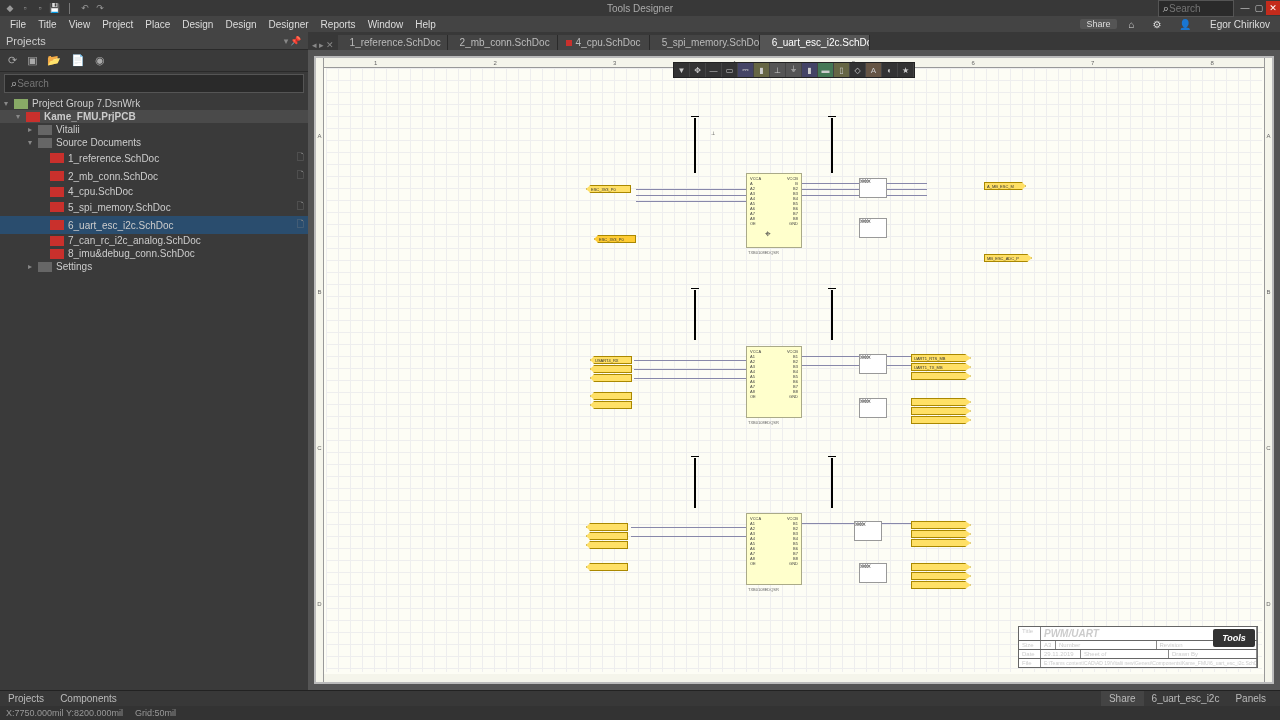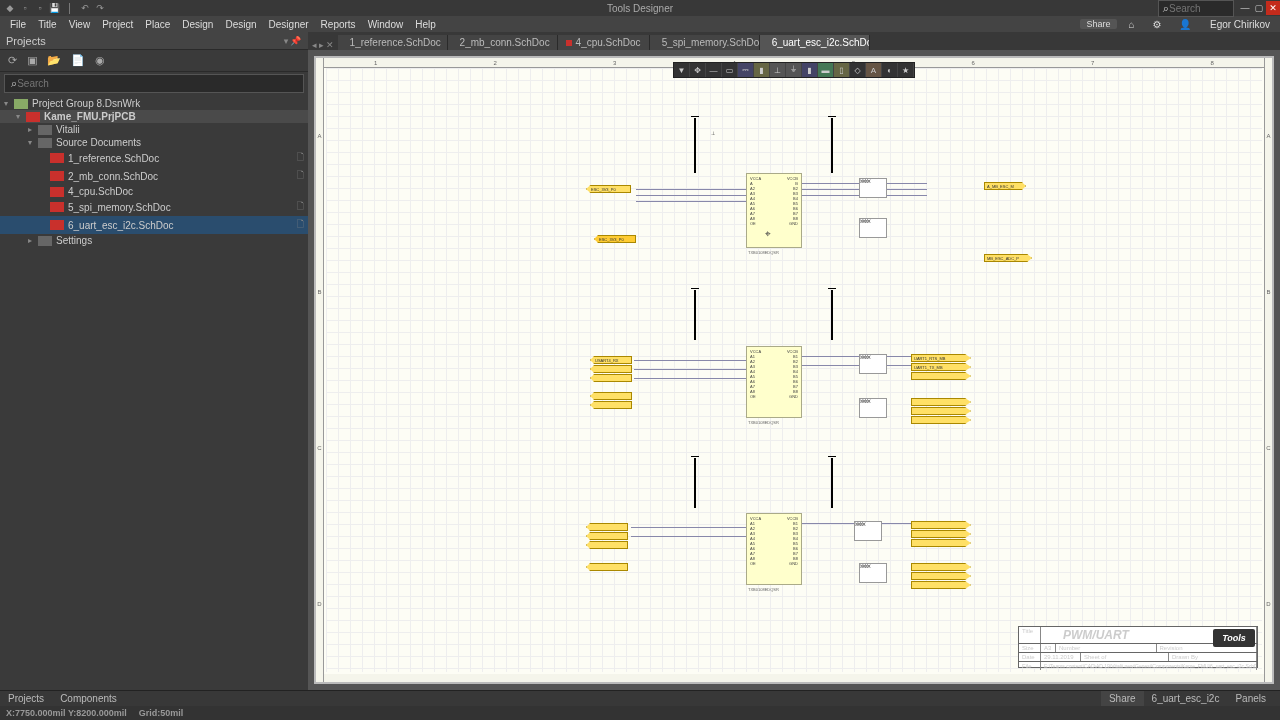--- a/index.html
+++ b/index.html
@@ -82,33 +82,33 @@
 .res-array { position: absolute; width: 28px; height: 20px; background: #fff; border: 1px solid #999; font-size: 3px; color:#666; overflow:hidden;}
 .res-array::before { content: "⩙⩙⩙⩙"; letter-spacing: -1px; display:block; font-size:6px; line-height:5px; color:#555; }
 .cap { position:absolute; width:10px; height:12px; font-size:5px; color:#333;}
 .cap::before { content:"⊥"; }
 .x-cursor { position: absolute; font-size: 10px; color: #444; }
 
 
 .titleblock { position: absolute; right: 14px; bottom: 14px; width: 240px; height: 42px; border: 1px solid #666; background: #fff; font-size: 6px; }
 .tb-row { display: flex; border-bottom: 1px solid #666; }
 .tb-cell { padding: 1px 3px; border-right: 1px solid #888; flex: 1; overflow: hidden; white-space: nowrap; }
-.tb-title { font-style: italic; font-weight: bold; font-size: 12px; margin-left: 19px; }
+.tb-title { font-style: italic; font-weight: bold; font-size: 10px; }
 .tb-logo { position: absolute; right: 2px; top: 2px; width: 42px; height: 18px; background: #333; color: #fff; font-style: italic; font-weight: bold; font-size: 9px; display:flex; align-items:center; justify-content:center; border-radius:2px; }
 
 
 .bottom-tabs { height: 16px; background: #383838; display: flex; font-size: 10px; border-top: 1px solid #222; }
 .bottom-tabs .left { display: flex; }
 .bottom-tabs span { padding: 2px 8px; color: #bbb; }
 .bottom-tabs .right-group { margin-left: auto; padding-right: 6px; display:flex; }
 .bottom-tabs .panels { padding: 2px 8px;}
 
 
 .statusbar { height: 14px; background: #333; display: flex; align-items: center; font-size: 9px; color: #999; padding: 0 6px; }
-.statusbar span { margin-right: 12px; font-weight: bold; }
+.statusbar span { margin-right: 12px; }
 </style>
 </head>
 <body>
 
 <div class="title-bar">
   <div class="title-bar-icons">
     <span>◆</span>
     <span>▫</span>
     <span>▫</span>
     <span>💾</span>
@@ -166,21 +166,21 @@
       <span>◉</span>
     </div>
     <div class="panel-search">
       <span>⌕</span>
       <input placeholder="Search" style="">
     </div>
     <div class="tree">
       <div class="tree-item">
           <span class="tree-caret">▾</span>
           <span class="tree-icon workspace"></span>
-          <span>Project Group 8.DsnWrk</span>
+          <span>Project Group 7.DsnWrk</span>
         </div>
       <div class="tree-item bold">
           <span class="indent1"></span>
           <span class="tree-caret">▾</span>
           <span class="tree-icon project"></span>
           <b><span>Kame_FMU.PrjPCB</span></b>
         </div>
       <div class="tree-item">
           <span class="indent2"></span>
           <span class="tree-caret">▸</span>
@@ -219,20 +219,32 @@
           <span class="tree-icon doc"></span>
           <span>5_spi_memory.SchDoc</span>
           <span class="tree-badge">🗋</span>
         </div>
       <div class="tree-item selected">
           <span class="indent3"></span>
           <span class="tree-caret"></span>
           <span class="tree-icon doc"></span>
           <span>6_uart_esc_i2c.SchDoc</span>
           <span class="tree-badge">🗋</span>
+        </div>
+      <div class="tree-item">
+          <span class="indent3"></span>
+          <span class="tree-caret"></span>
+          <span class="tree-icon doc"></span>
+          <span>7_can_rc_i2c_analog.SchDoc</span>
+        </div>
+      <div class="tree-item">
+          <span class="indent3"></span>
+          <span class="tree-caret"></span>
+          <span class="tree-icon doc"></span>
+          <span>8_imu&amp;debug_conn.SchDoc</span>
         </div>
       <div class="tree-item">
           <span class="indent2"></span>
           <span class="tree-caret">▸</span>
           <span class="tree-icon folder"></span>
           <span>Settings</span>
         </div>
     </div>
   </div>
 

